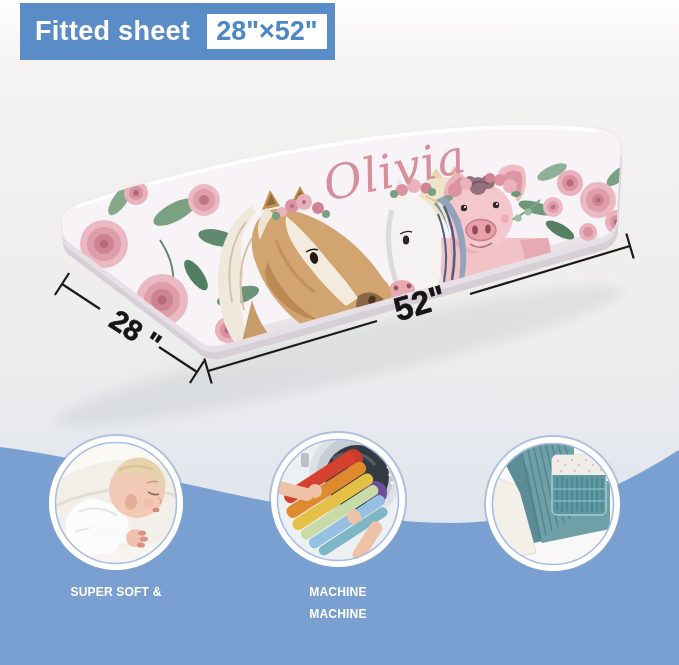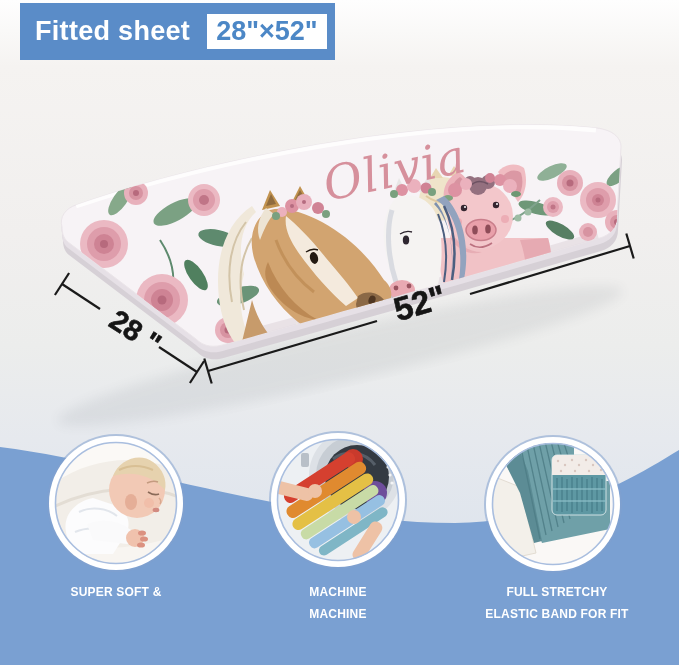--- a/index.html
+++ b/index.html
@@ -394,23 +394,19 @@
     </svg>
   </div>
 
   <div class="feature-label fl1">
     <span>SUPER SOFT &amp;</span>
   </div>
   <div class="feature-label fl2">
     <span>MACHINE</span>
     <span>MACHINE</span>
   </div>
-  <div class="feature-label fl3">
-    <span>FULL STRETCHY</span>
-    <span>ELASTIC BAND FOR FIT</span>
-  </div>
 
   <div class="header-badge">
     <span class="header-title">Fitted sheet</span>
     <span class="header-size">28"×52"</span>
   </div>
 
 </div>
 
 </body></html>

